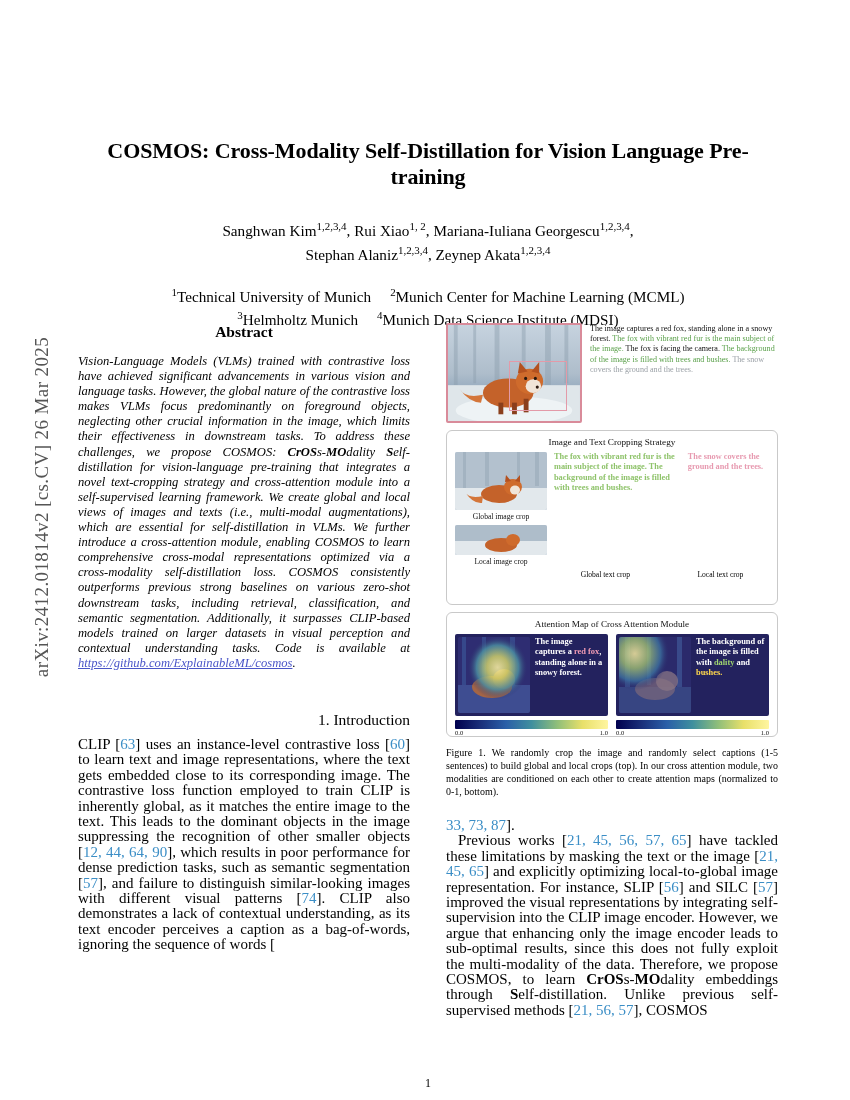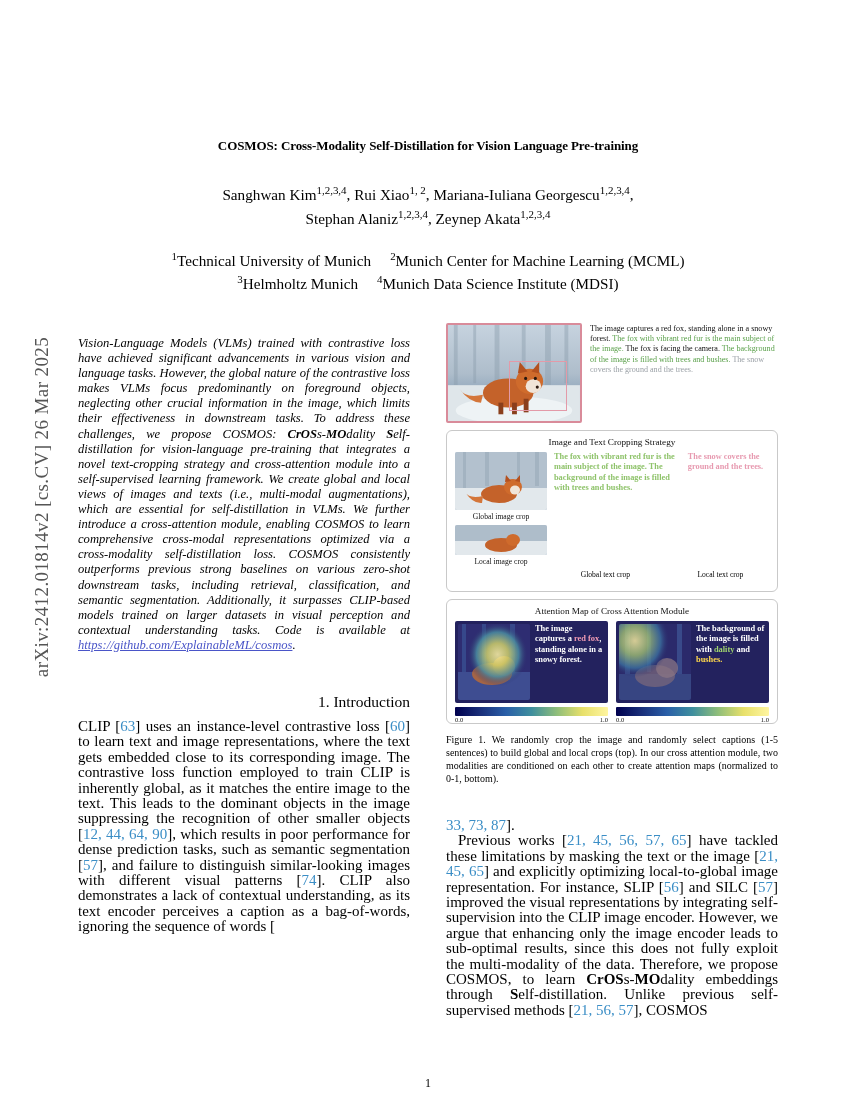--- a/index.html
+++ b/index.html
@@ -35,21 +35,21 @@
     position: absolute;
     left: 78px;
     top: 58px;
     width: 700px;
     height: 990px;
   }
 
   
   #title {
     text-align: center;
-    font-size: 13px;
+    font-size: 22px;
     font-weight: bold;
     margin-top: 80px;
     letter-spacing: -0.1px;
   }
 
   
   #authors {
     text-align: center;
     font-size: 15.2px;
     margin-top: 29px;
@@ -161,21 +161,21 @@
     padding-top: 1px;
     text-align: left;
   }
   .t-black { color: #111111; }
   .t-green { color: #5aa04a; }
   .t-gray  { color: #9aa0a6; }
 
   
   #panel-crop {
     margin-top: 7px;
-    padding: 6px 8px 12px 8px;
+    padding: 6px 8px 25px 8px;
   }
   .panel-title {
     text-align: center;
     font-size: 9.2px;
     color: #111111;
     margin-bottom: 5px;
   }
   #crop-row { display: flex; gap: 7px; }
   #crop-imgs { width: 92px; }
   .crop-img {
@@ -270,20 +270,21 @@
     </div>
     <div>
       <sup>3</sup><span>Helmholtz Munich</span>
       &nbsp;&nbsp;&nbsp;&nbsp;<sup>4</sup><span>Munich Data Science Institute (MDSI)</span>
     </div>
   </div>
 
   <div id="columns">
 
     <div class="col col-left">
+      <h2 class="section">Abstract</h2>
       <div class="abstract-body">
         <span>Vision-Language Models (VLMs) trained with contrastive loss have achieved significant advancements in various vision and language tasks. However, the global nature of the contrastive loss makes VLMs focus predominantly on foreground objects, neglecting other crucial information in the image, which limits their effectiveness in downstream tasks. To address these challenges, we propose COSMOS: </span><b>CrOS</b><span>s-</span><b>MO</b><span>dality </span><b>S</b><span>elf-distillation for vision-language pre-training that integrates a novel text-cropping strategy and cross-attention module into a self-supervised learning framework. We create global and local views of images and texts (i.e., multi-modal augmentations), which are essential for self-distillation in VLMs. We further introduce a cross-attention module, enabling COSMOS to learn comprehensive cross-modal representations optimized via a cross-modality self-distillation loss. COSMOS consistently outperforms previous strong baselines on various zero-shot downstream tasks, including retrieval, classification, and semantic segmentation. Additionally, it surpasses CLIP-based models trained on larger datasets in visual perception and contextual understanding tasks. Code is available at </span><a class="link" href="#">https://github.com/ExplainableML/cosmos</a><span>.</span>
       </div>
 
       <h2 class="sec-num" id="intro-head">1. Introduction</h2>
 
       <p class="body"><span>CLIP [</span><span class="cite">63</span><span>] uses an instance-level contrastive loss [</span><span class="cite">60</span><span>] to learn text and image representations, where the text gets embedded close to its corresponding image. The contrastive loss function employed to train CLIP is inherently global, as it matches the entire image to the text. This leads to the dominant objects in the image suppressing the recognition of other smaller objects [</span><span class="cite">12, 44, 64, 90</span><span>], which results in poor performance for dense prediction tasks, such as semantic segmentation [</span><span class="cite">57</span><span>], and failure to distinguish similar-looking images with different visual patterns [</span><span class="cite">74</span><span>]. CLIP also demonstrates a lack of contextual understanding, as its text encoder perceives a caption as a bag-of-words, ignoring the sequence of words [</span></p>
     </div>
 
     <div class="col col-right" style="top:495px;">

